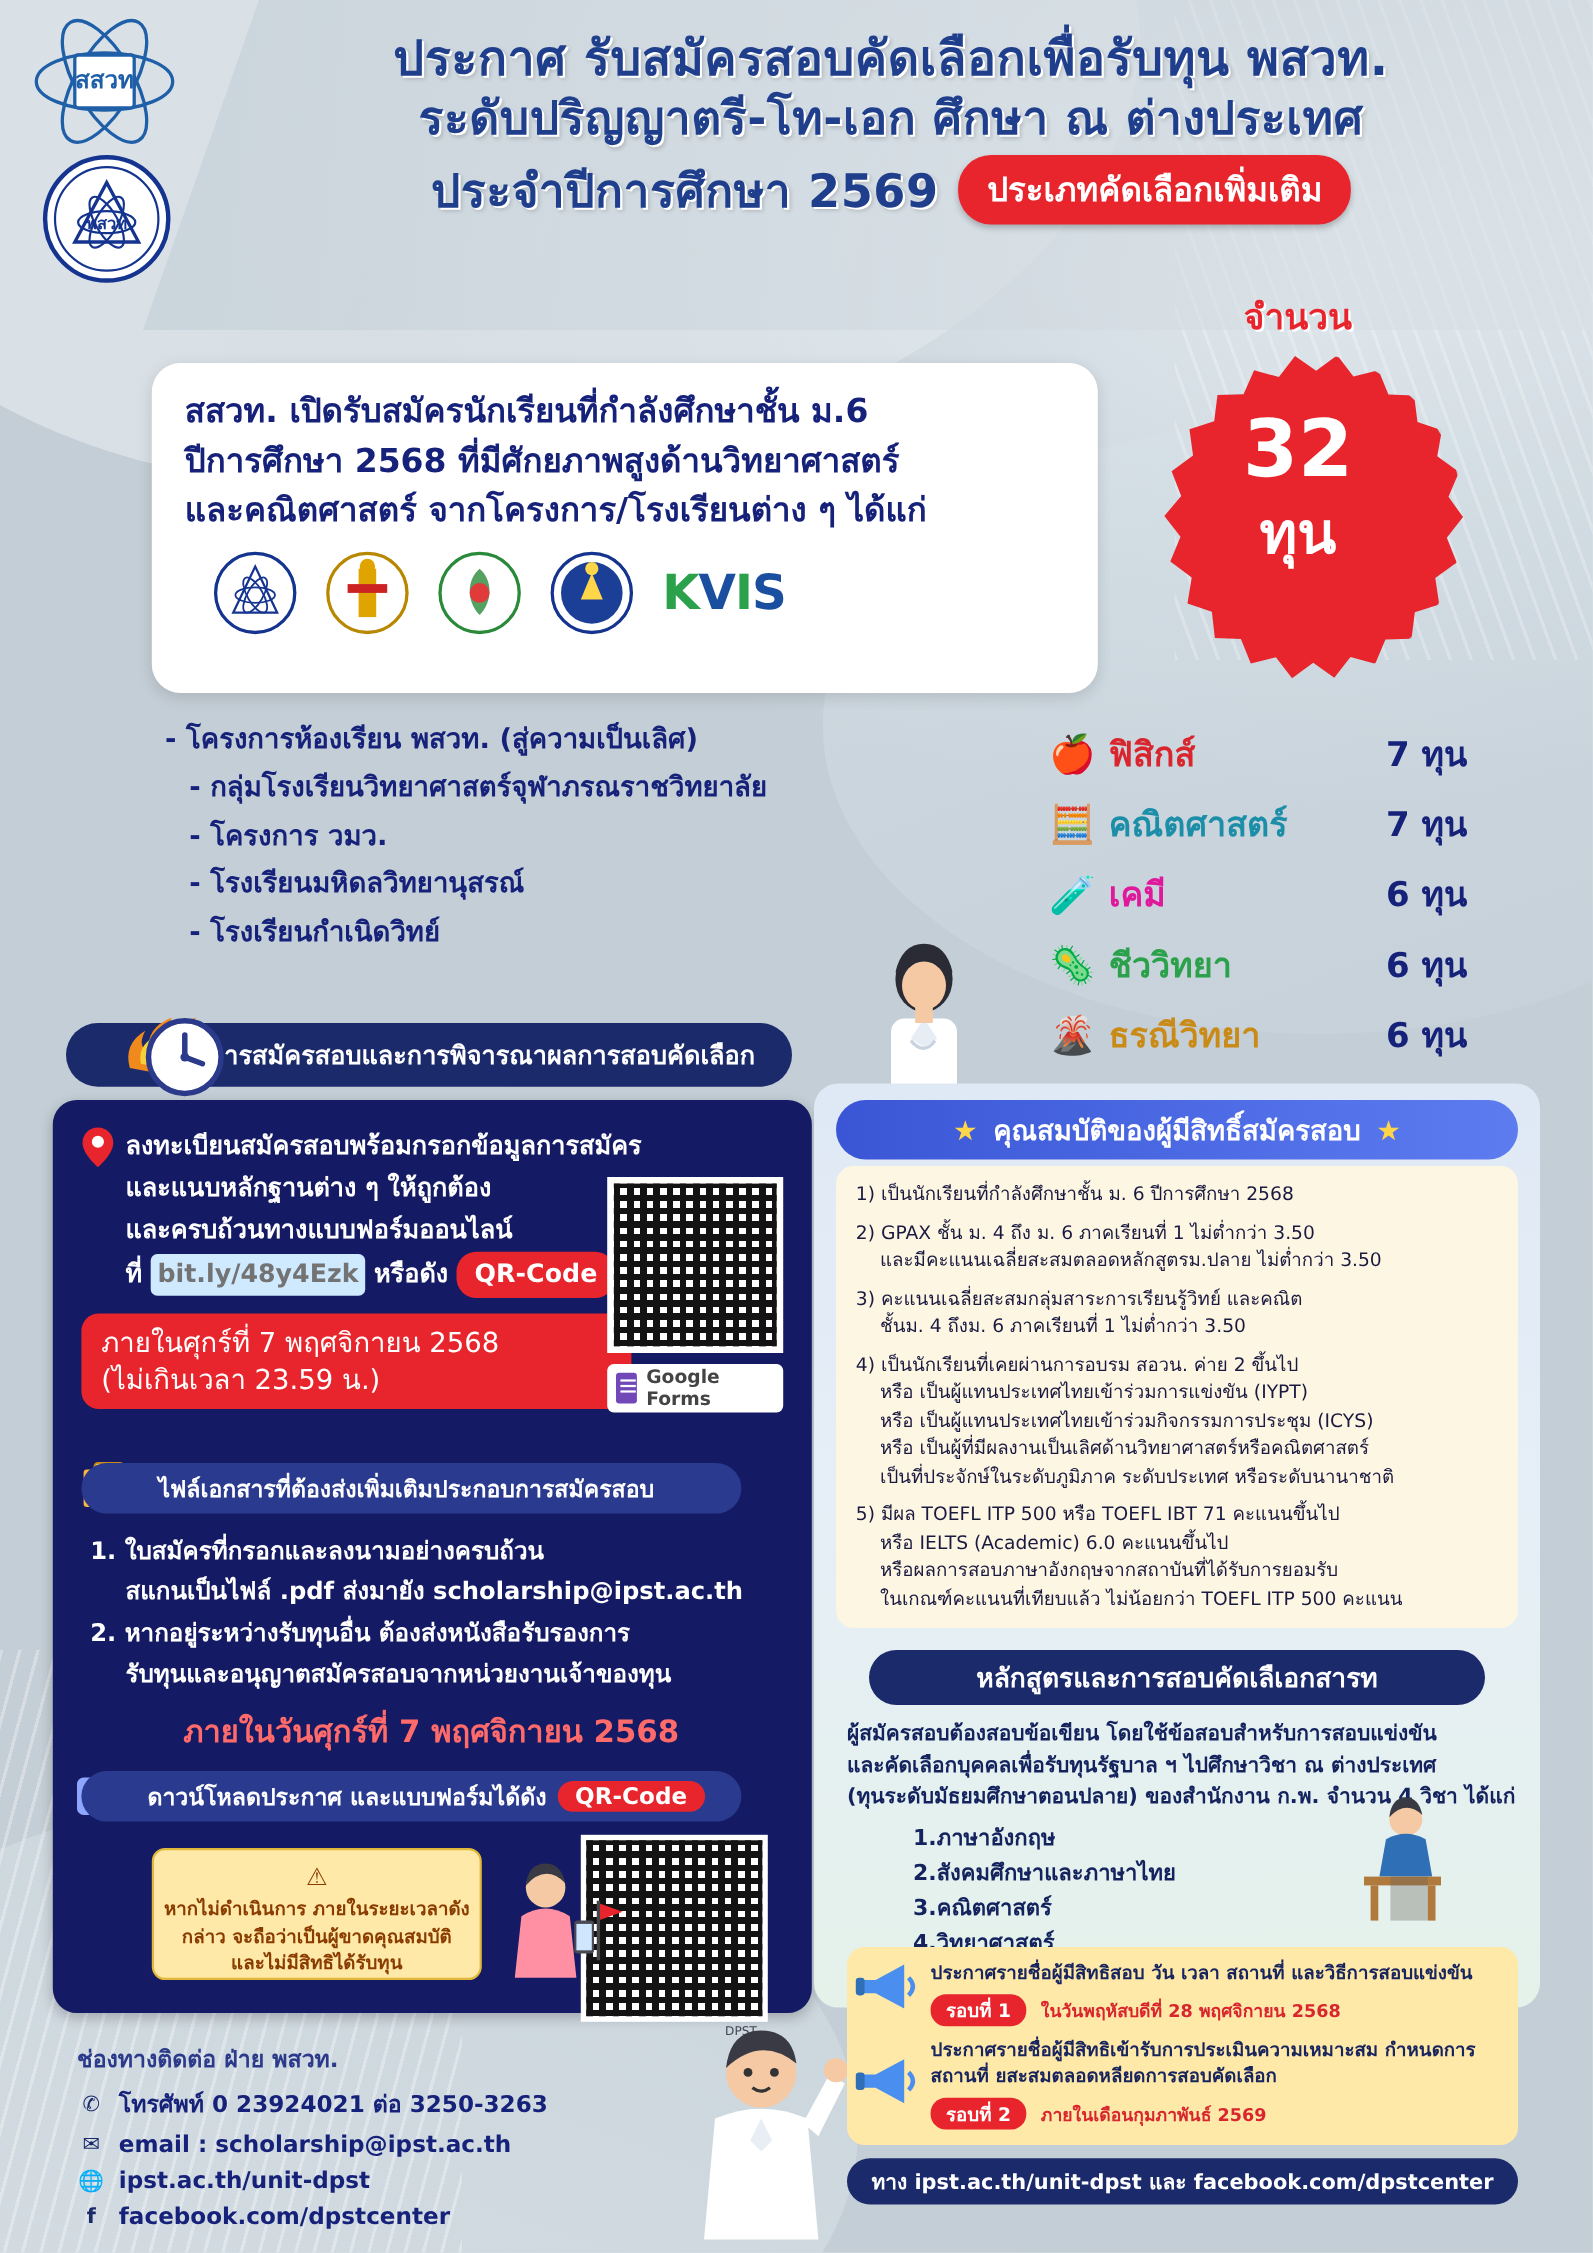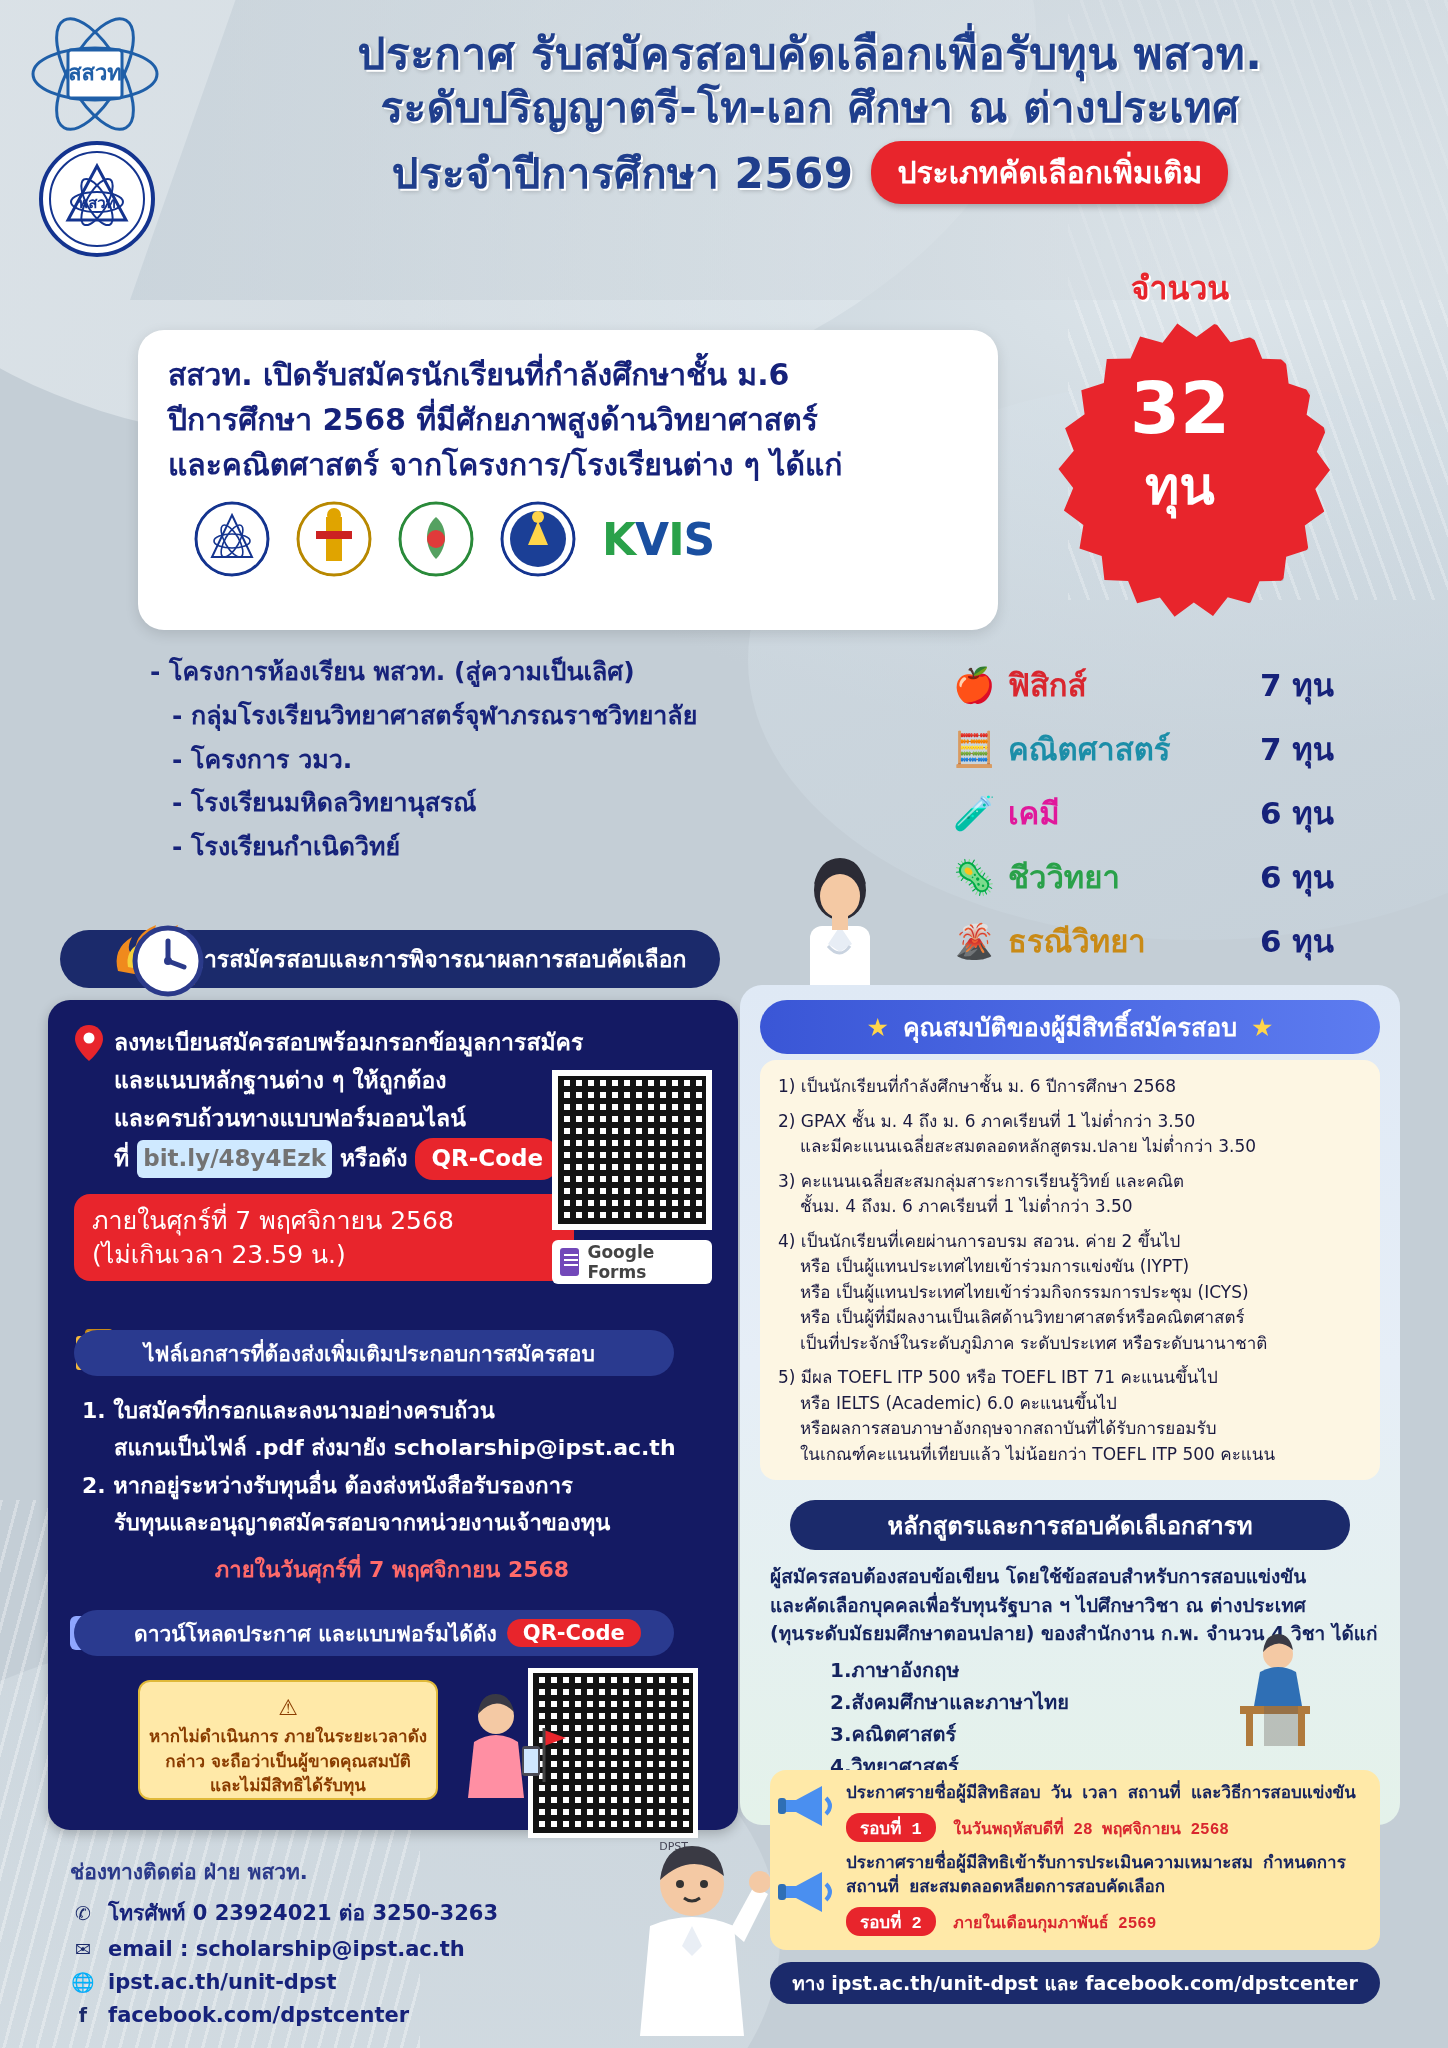--- a/index.html
+++ b/index.html
@@ -151,21 +151,21 @@
   .gf-icon:after{ content:""; position:absolute; left:4px; top:6px; width:14px; height:2px; background:#fff; box-shadow:0 5px 0 #fff,0 10px 0 #fff;}
 
   .subbar {
     position:absolute; left:26px; top:330px; width:600px; height:46px;
     background:#2a3a8f; border-radius:24px; color:#fff; display:flex; align-items:center;
     padding-left:70px; font-size:21px; font-weight:bold;
   }
   .docicon { position:absolute; left:22px; top:324px; width:56px; height:56px; }
   .lp-items { position:absolute; left:34px; top:392px; width:620px; }
   .lp-items .it { font-size:22px; font-weight:bold; line-height:1.7; }
-  .lp-red { color:#ff6a6a; font-size:22px; font-weight:bold; text-align:center; margin-top:10px; }
+  .lp-red { color:#ff6a6a; font-size:28px; font-weight:bold; text-align:center; margin-top:10px; }
 
   .subbar2 {
     position:absolute; left:26px; top:610px; width:600px; height:46px;
     background:#2a3a8f; border-radius:24px; color:#fff; display:flex; align-items:center;
     padding-left:60px; font-size:21px; font-weight:bold; gap:10px;
   }
   .dlicon { position:absolute; left:22px; top:616px; width:34px; height:34px; background:#8fa6ff; border-radius:6px;}
   .warnbox {
     position:absolute; left:90px; top:680px; width:300px; height:120px;
     background:#ffe9a8; border:2px solid #e0b93a; border-radius:12px;
@@ -204,21 +204,21 @@
     display:flex; align-items:center; justify-content:center;
   }
   .coursebody { position:absolute; left:770px; top:1562px; width:610px; color:#14235e; }
   .coursebody p { font-size:19px; line-height:1.5; font-weight:bold; }
   .courselist { margin-top:6px; padding-left:60px; }
   .courselist li { list-style:none; font-size:20px; font-weight:bold; line-height:1.6; }
   .student { position:absolute; right:30px; top:70px; width:130px; height:120px; }
 
   .announce {
     position:absolute; left:770px; top:1770px; width:610px; height:180px;
-    background:#ffe9a8; border-radius:16px; padding:12px 14px 12px 76px; color:#17245e;font-family:Liberation Mono, monospace;
+    background:#ffe9a8; border-radius:16px; padding:12px 14px 12px 76px; color:#17245e;
   }
   .an-line { font-size:17px; font-weight:bold; line-height:1.45; }
   .round-pill {
     display:inline-block; background:#e8252c; color:#fff; border-radius:14px;
     padding:1px 14px; font-weight:bold; font-size:17px; margin-right:8px;
   }
   .an-red { color:#d9262e; font-weight:bold; }
   .megaphone { position:absolute; left:6px; top:10px; width:62px; height:52px; }
   .megaphone2{ position:absolute; left:6px; top:96px; width:62px; height:52px; }
   .webbar {

